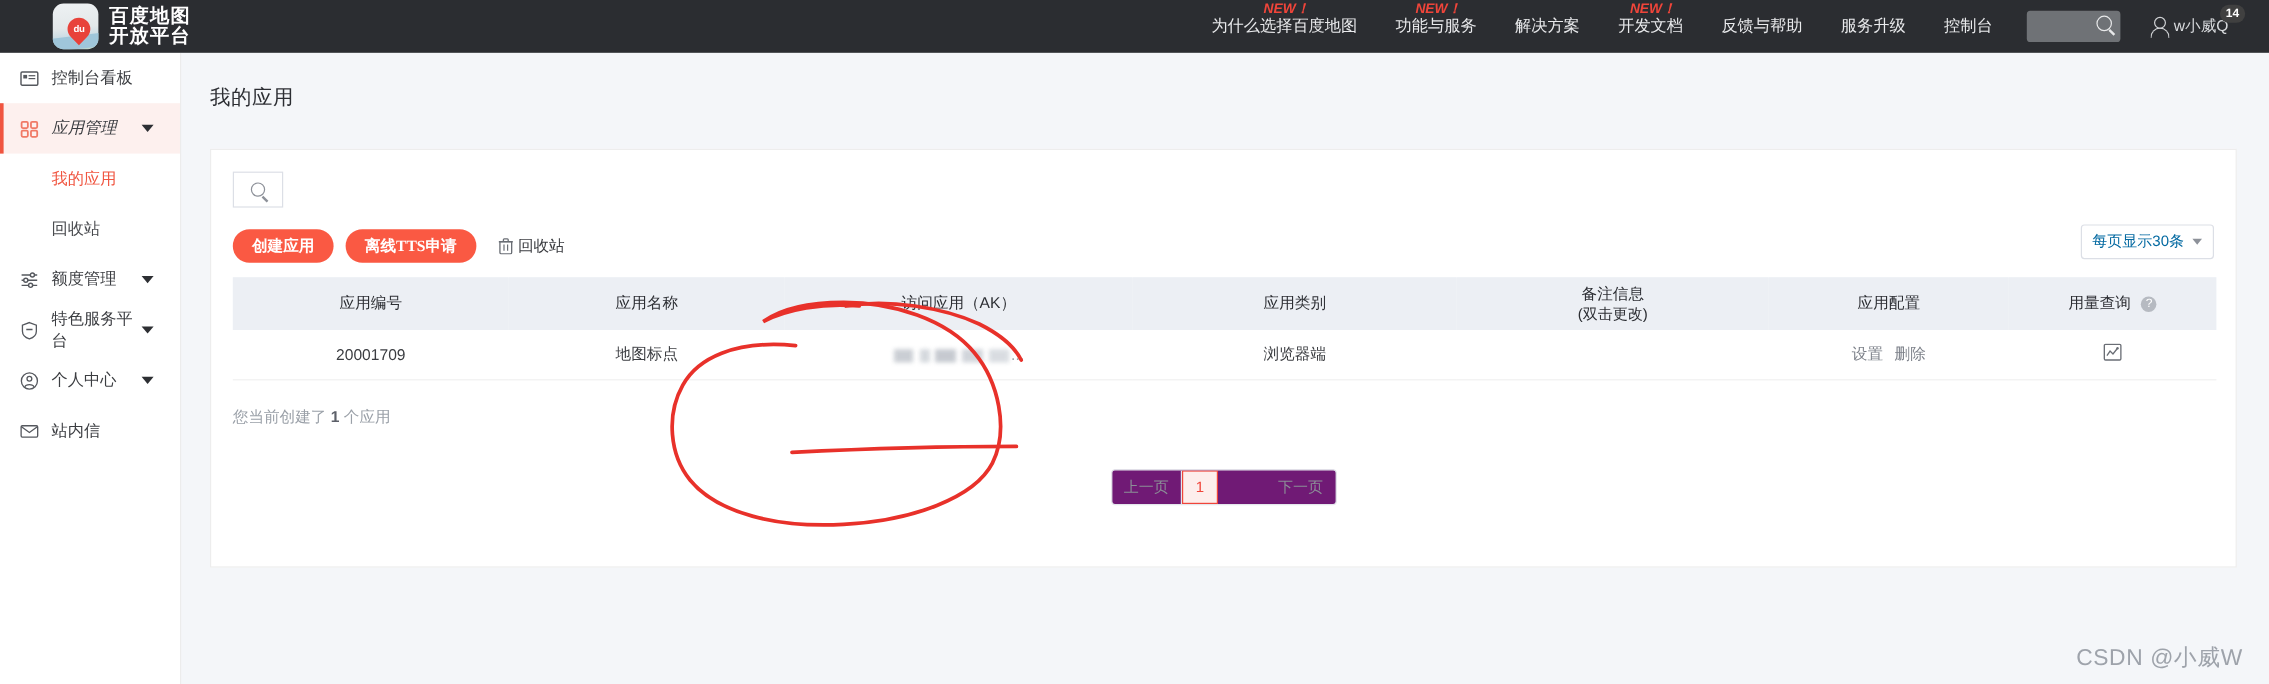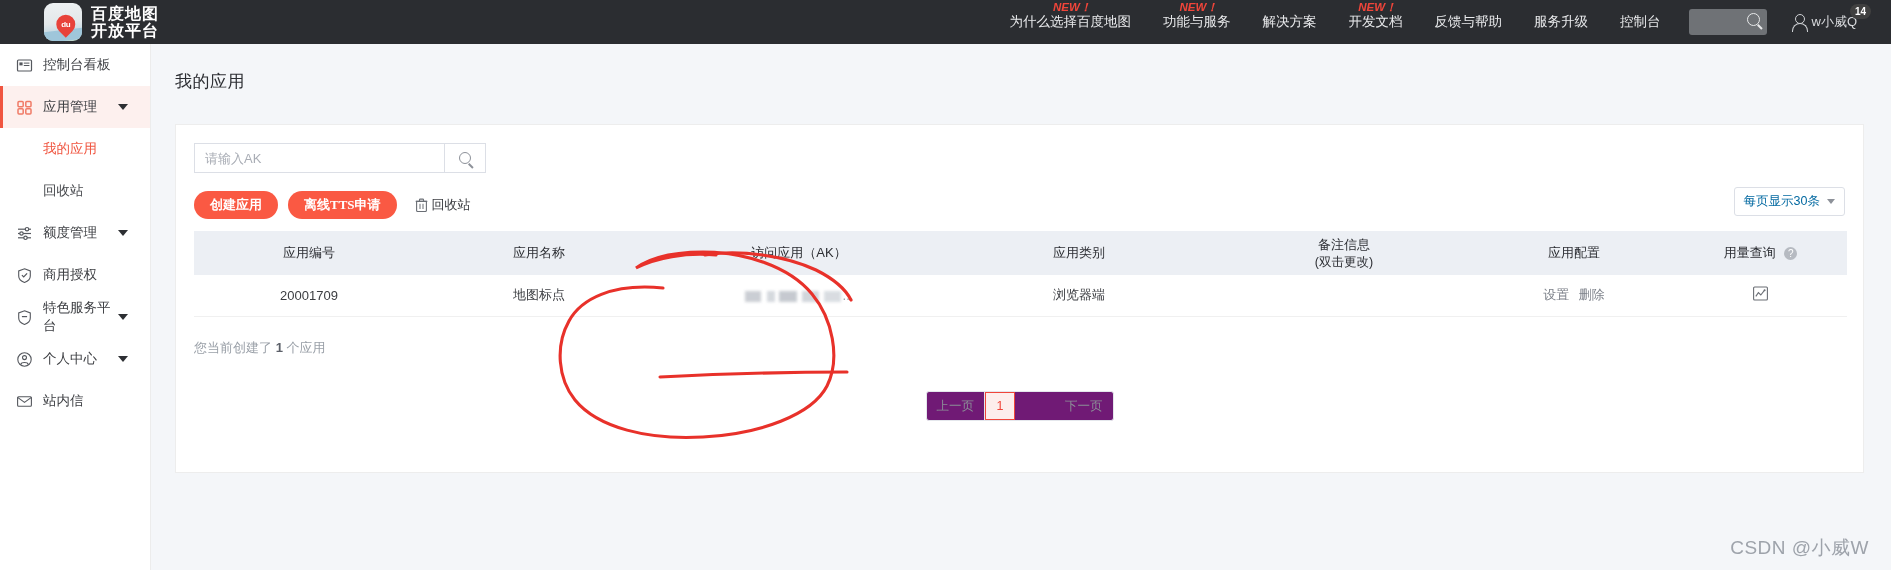--- a/index.html
+++ b/index.html
@@ -92,21 +92,21 @@
   
   .sidebar {
     position: absolute; left: 0; top: 44px; width: 151px; height: 526px;
     background: #fff; border-right: 1px solid #ececec; z-index: 20;
   }
   .side-item {
     display: flex; align-items: center; height: 42px;
     padding-left: 16px; cursor: pointer; position: relative;
     color: #3b3d41; font-size: 13.5px;
   }
-  .side-item.active { background: #fdf0ee; }
+  .side-item.active { background: #fdf0ee; font-style: italic; }
   .side-item.active:before {
     content:""; position:absolute; left:0; top:0; bottom:0; width:3px;
     background:#f05540;
   }
   .side-ico { width: 17px; height: 17px; margin-right: 10px; flex: none; }
   .side-ico svg { display: block; }
   .caret {
     margin-left: auto; margin-right: 22px;
     width:0;height:0;border-left:5px solid transparent;border-right:5px solid transparent;
     border-top:6px solid #2d2f33;
@@ -329,29 +329,20 @@
             <line x1="2" y1="8.5" x2="15" y2="8.5" stroke="#55585e" stroke-width="1.2"></line>
             <circle cx="5.5" cy="8.5" r="1.7" fill="#fff" stroke="#55585e" stroke-width="1.2"></circle>
             <line x1="2" y1="12.8" x2="15" y2="12.8" stroke="#55585e" stroke-width="1.2"></line>
             <circle cx="9.5" cy="12.8" r="1.7" fill="#fff" stroke="#55585e" stroke-width="1.2"></circle>
           </svg>
       </span>
       <span>额度管理</span>
       <span class="caret"></span>
     </div>
 
-    <div class="side-item">
-      <span class="side-ico">
-        <svg width="17" height="17" viewBox="0 0 17 17">
-            <path d="M8.5 1.8 L14.3 4 V9 C14.3 12.2 11.6 14.4 8.5 15.4 C5.4 14.4 2.7 12.2 2.7 9 V4 Z" fill="none" stroke="#55585e" stroke-width="1.1"></path>
-            <path d="M5.9 8.2 L7.7 10 L11.1 6.4" fill="none" stroke="#55585e" stroke-width="1.2"></path>
-          </svg>
-      </span>
-      <span>商用授权</span>
-    </div>
 
     <div class="side-item">
       <span class="side-ico">
         <svg width="17" height="17" viewBox="0 0 17 17">
             <path d="M8.5 1.8 L14.3 4 V9 C14.3 12.2 11.6 14.4 8.5 15.4 C5.4 14.4 2.7 12.2 2.7 9 V4 Z" fill="none" stroke="#55585e" stroke-width="1.1"></path>
             <line x1="5.9" y1="7.6" x2="11.1" y2="7.6" stroke="#55585e" stroke-width="1.2"></line>
           </svg>
       </span>
       <span>特色服务平台</span>
       <span class="caret"></span>
@@ -381,21 +372,20 @@
     </div>
   </div>
 
   <div class="main">
 
     <div class="page-title">我的应用</div>
 
     <div class="card">
 
       <div class="search-row">
-        <input class="ak-input" type="text" placeholder="请输入AK" style="">
         <div class="ak-btn">
           <div class="mag2"></div>
         </div>
       </div>
 
       <div class="btn-row">
         <button class="pill">创建应用</button>
         <button class="pill">离线TTS申请</button>
         <div class="recycle-link">
           <span class="trash-ico">

